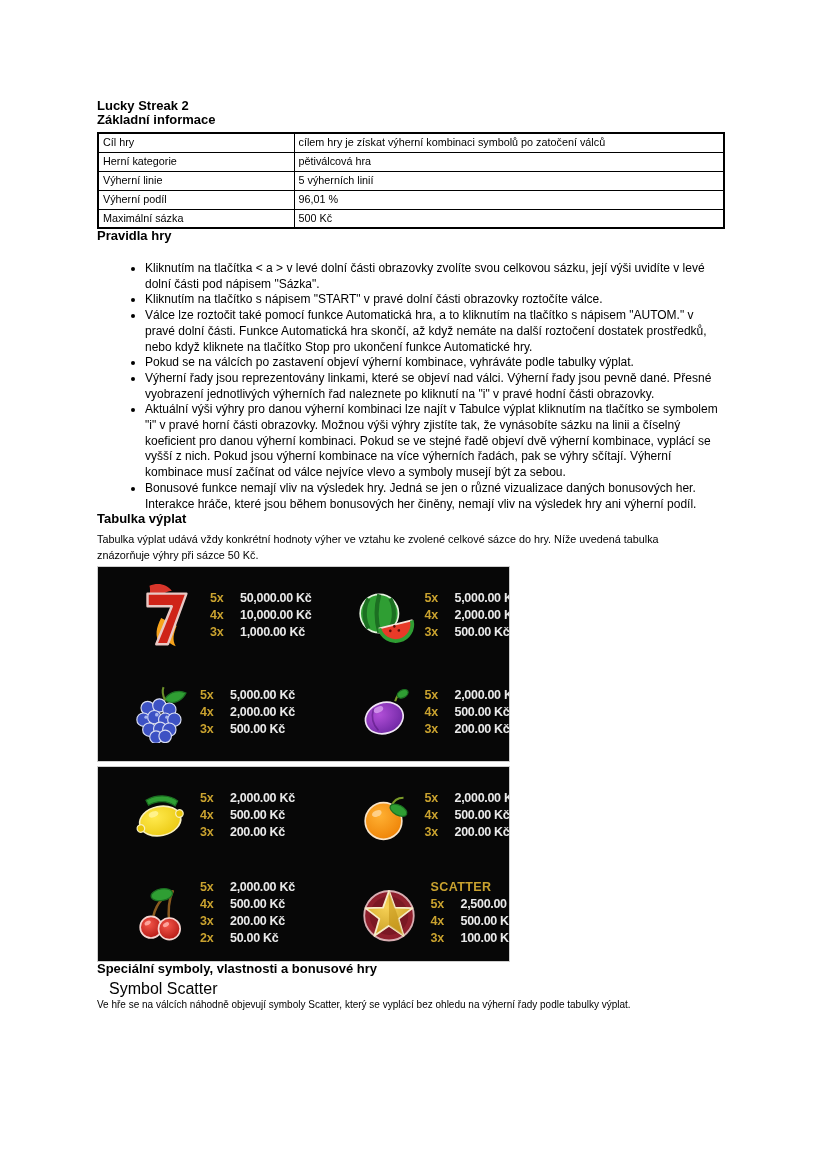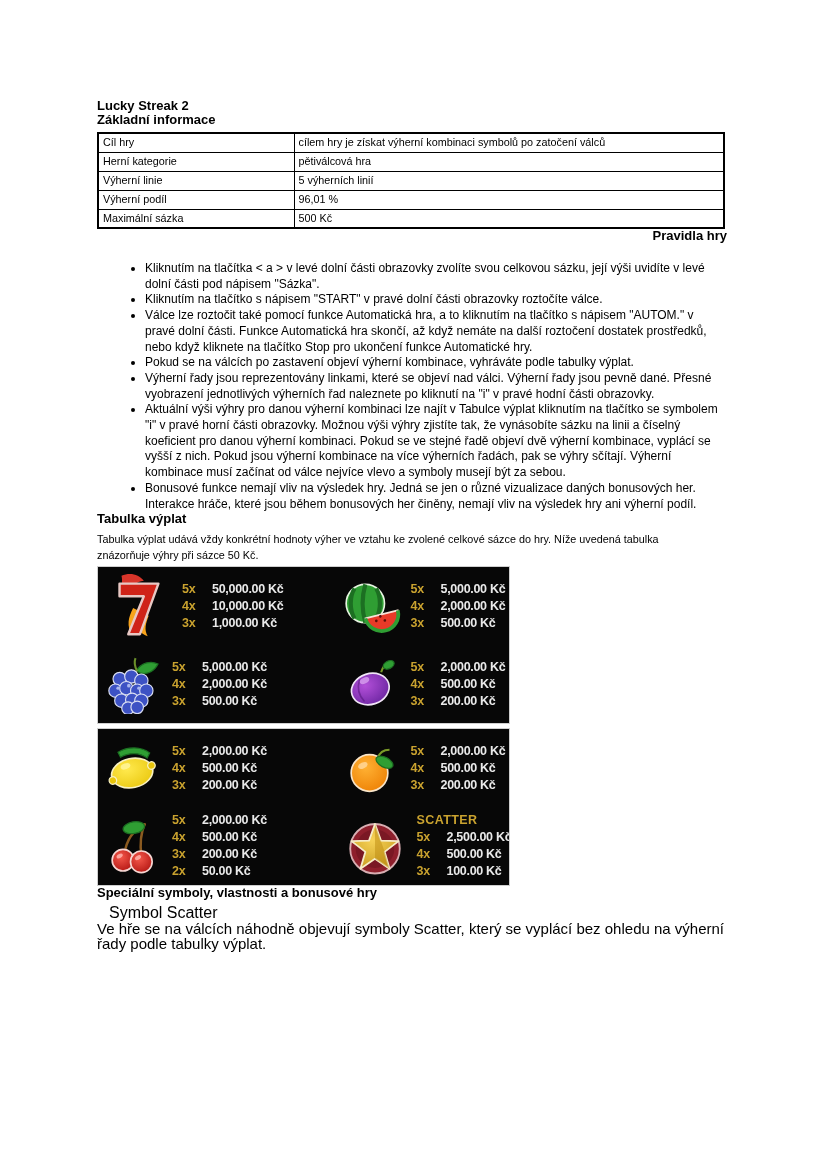--- a/index.html
+++ b/index.html
@@ -8,39 +8,39 @@
     width:827px; height:1169px; background:#ffffff; color:#000;
     font-family:"Liberation Sans","DejaVu Sans",sans-serif;
     overflow:hidden;
   }
   :root { --pay-bg:#070707; --pay-mult:#c9a22f; --pay-amt:#e9e9e9; --pay-scatter:#c9a22f; }
   .content { padding-left:97px; padding-right:100px; }
 
   h1.title { font-size:13px; line-height:15px; font-weight:bold; margin:98px 0 0 0; }
   h2.section { font-size:13px; line-height:13px; font-weight:bold; margin:0; }
   .h-basic   { margin-top:34px; }
-  .h-rules   { margin-top:24px;text-align:right; }
+  .h-rules   { margin-top:24px; }
   .h-paytable{ margin-top:15px; }
   .h-special { margin-top:27px; }
 
   table.info { border-collapse:collapse; margin-top:6px; width:628px; border:2px solid #000; }
   table.info td { border:1.5px solid #000; font-size:10.8px; padding:2px 4px 3px 4px; height:19px; vertical-align:middle; }
   td.info-label { width:196px; }
 
   ul.rules { margin:19px 0 0 0; padding:0 0 0 48px; width:628px; font-size:12px; line-height:15.7px; }
   ul.rules li { margin:0; padding:0; }
 
   p.desc { margin:6px 0 0 0; font-size:10.8px; line-height:16px; width:616px; }
   p.sub  { margin:6px 0 0 12px; font-size:16px; line-height:15px; }
-  p.bodytext { margin:1px 0 0 0; font-size:15px; line-height:15px; }
+  p.bodytext { margin:1px 0 0 0; font-size:10px; line-height:15px; }
 
   .payblock {
-    width:413px; height:158px; background:var(--pay-bg);
+    width:413px; height:196px; background:var(--pay-bg);
     border:1px solid #cfcfcf;
-    display:grid; grid-template-columns:1fr 1fr; grid-template-rows:1fr 1fr;
+    display:grid; grid-template-columns:1fr 1fr; grid-template-rows:1fr 1fr;padding-left:28px;
   }
   .payblock-1 { margin-top:3px; }
   .payblock-2 { margin-top:4px; }
   .paycell { display:flex; align-items:center; padding-left:5px; overflow:hidden; }
   .paycell:nth-child(even) { padding-left:38px; }
   .paysym { width:60px; height:60px; flex:0 0 auto; }
   .sym-seven { width:70px; height:70px; }
   .sym-scatter { width:66px; height:66px; }
   .paylines { margin-left:9px; white-space:nowrap; }
   .payline { display:flex; font-size:12.5px; font-weight:bold; line-height:17px; letter-spacing:-0.3px; }

